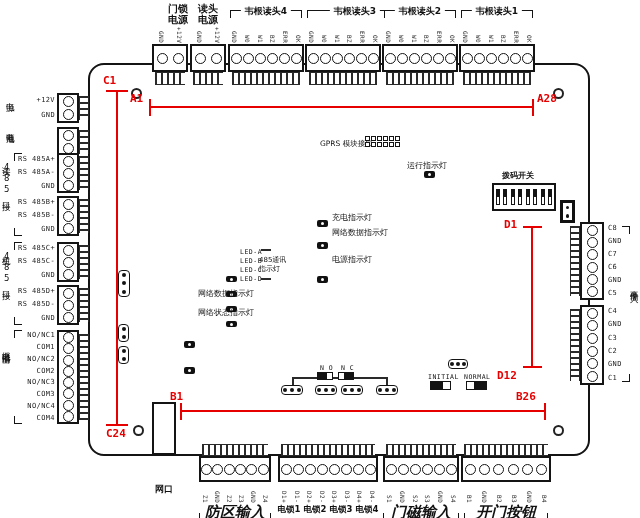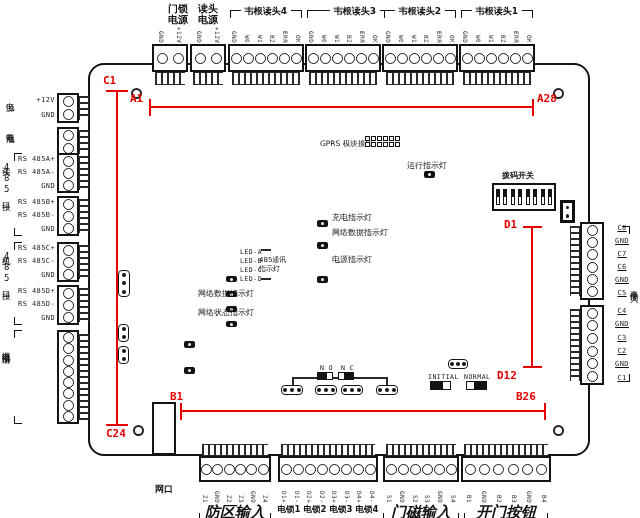--- a/index.html
+++ b/index.html
@@ -13,21 +13,21 @@
 .title{font-size:14.5px;font-weight:600;letter-spacing:3px;white-space:nowrap;}
 .tblock{border:2px solid #141414;background:#fff;display:flex;}
 .tblock.h{flex-direction:row;align-items:center;justify-content:space-around;}
 .tblock.v{flex-direction:column;align-items:center;justify-content:space-around;}
 .tc{width:11px;height:11px;border:1.8px solid #141414;border-radius:50%;background:#fff;flex:0 0 auto;}
 .comb-h{background:repeating-linear-gradient(to right,#2a2a2a 0 2px,#fff 2px 6px);border-top:1px solid #2a2a2a;border-bottom:1px solid #2a2a2a;}
 .comb-v{background:repeating-linear-gradient(to bottom,#2a2a2a 0 2px,#fff 2px 6px);border-left:1px solid #2a2a2a;border-right:1px solid #2a2a2a;}
 .pinrow{display:flex;flex-direction:row;justify-content:space-around;align-items:flex-end;}
 .pinrow .pin-label{writing-mode:vertical-rl;text-orientation:mixed;font-size:6px;line-height:1;letter-spacing:.5px;color:#222;font-family:"DejaVu Sans Mono","Liberation Mono",monospace;}
 .pincol{display:flex;flex-direction:column;justify-content:space-around;align-items:flex-end;}
-.pincol.l{align-items:center;text-decoration:underline;}
+.pincol.l{align-items:flex-start;}
 .pincol .pin-label{font-size:7px;line-height:1;letter-spacing:.4px;color:#222;font-family:"DejaVu Sans Mono","Liberation Mono",monospace;white-space:nowrap;}
 .toplabel{font-size:10px;font-weight:bold;text-align:center;line-height:11px;white-space:nowrap;}
 .wbracket{border:1.5px solid #141414;border-bottom:none;height:8px;text-decoration:underline;}
 .wlabel{position:absolute;left:50%;top:-6px;transform:translateX(-50%);background:#fff;padding:0 4px;font-size:9px;font-weight:bold;white-space:nowrap;}
 .vlabel{writing-mode:vertical-rl;text-orientation:upright;font-size:8.5px;line-height:1.15;letter-spacing:1px;white-space:nowrap;}
 .hookTL{width:8px;height:8px;border-left:1.5px solid #141414;border-top:1.5px solid #141414;}
 .hookBL{width:8px;height:8px;border-left:1.5px solid #141414;border-bottom:1.5px solid #141414;}
 .hookTR{width:8px;height:8px;border-right:1.5px solid #141414;border-top:1.5px solid #141414;}
 .hookBR{width:8px;height:8px;border-right:1.5px solid #141414;border-bottom:1.5px solid #141414;}
 .glabel{font-size:15px;font-weight:bold;white-space:nowrap;display:flex;align-items:flex-end;justify-content:center;font-style:italic;}
@@ -253,20 +253,30 @@
   <div class="abs tblock v" style="left:57px;top:285px;width:22px;height:40px">
       <span class="tc"></span>
       <span class="tc"></span>
       <span class="tc"></span>
     </div>
   <div class="abs comb-v" style="left:79px;top:288px;width:10px;height:34px"></div>
 
   <div class="abs hookTL" style="left:14px;top:330px"></div>
   <div class="abs hookBL" style="left:14px;top:416px"></div>
   <div class="abs vlabel" style="left:1px;top:345px;height:64px">继电器输出</div>
+  <div class="abs pincol" style="left:0;top:330px;width:55px;height:94px">
+      <span class="pin-label">NO/NC1</span>
+      <span class="pin-label">COM1</span>
+      <span class="pin-label">NO/NC2</span>
+      <span class="pin-label">COM2</span>
+      <span class="pin-label">NO/NC3</span>
+      <span class="pin-label">COM3</span>
+      <span class="pin-label">NO/NC4</span>
+      <span class="pin-label">COM4</span>
+    </div>
   <div class="abs tblock v" style="left:57px;top:330px;width:22px;height:94px">
       <span class="tc"></span>
       <span class="tc"></span>
       <span class="tc"></span>
       <span class="tc"></span>
       <span class="tc"></span>
       <span class="tc"></span>
       <span class="tc"></span>
       <span class="tc"></span>
     </div>

